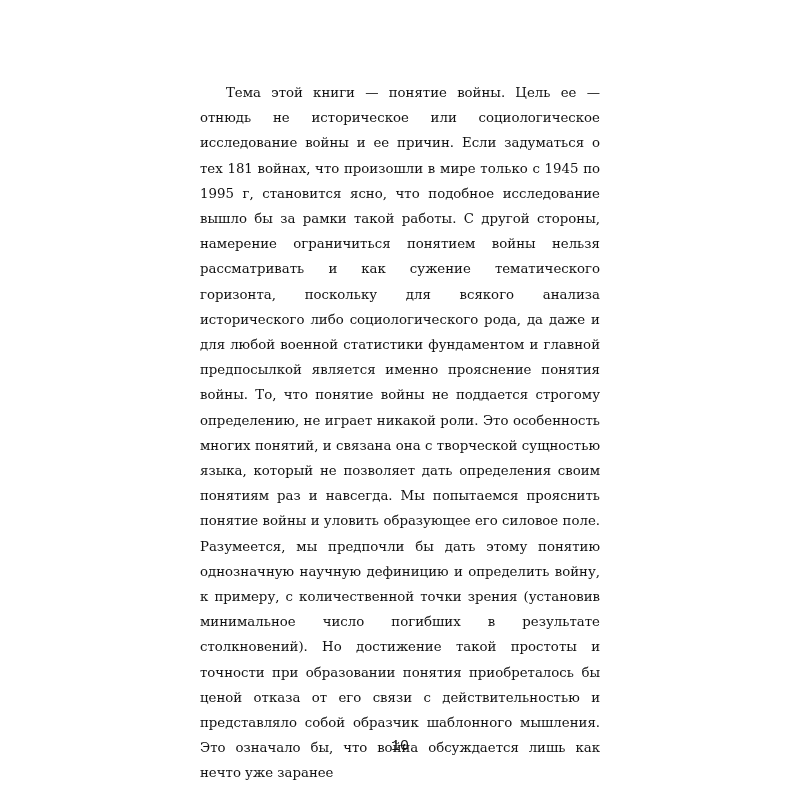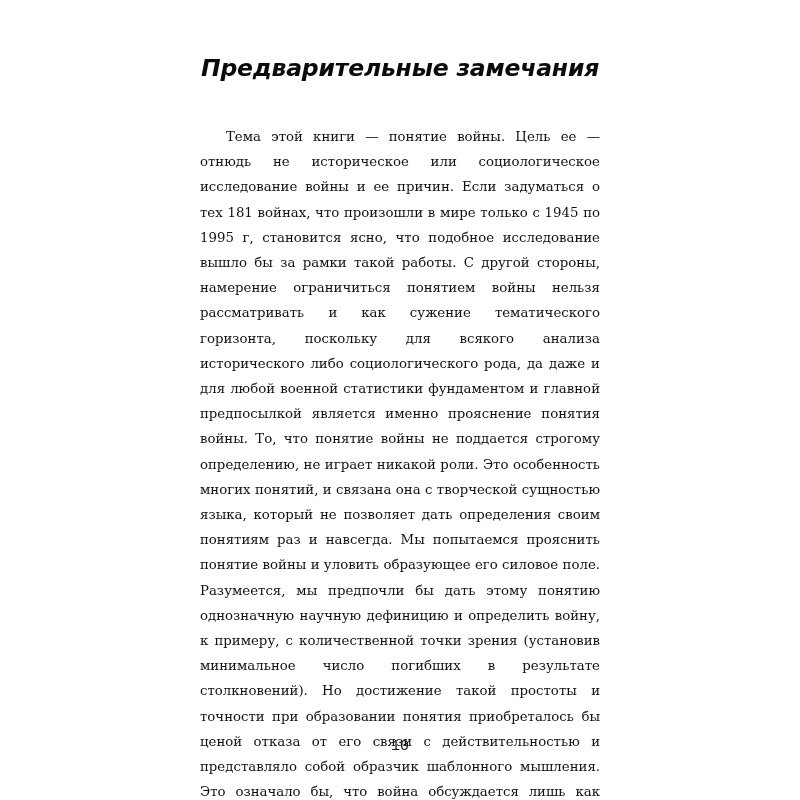--- a/index.html
+++ b/index.html
@@ -61,17 +61,16 @@
     font-family: Liberation Mono, monospace;
     font-size: 15px;
     color: #111111;
   }
 </style>
 </head>
 <body>
 
 <div class="page">
   <div class="page-inner">
-    <h1 class="chapter-title">Предварительные замечания</h1>
     <p class="body-text">Тема этой книги — понятие войны. Цель ее — отнюдь не историческое или социологическое исследование войны и ее причин. Если задуматься о тех 181 войнах, что произошли в мире только с 1945 по 1995 г, становится ясно, что подобное исследование вышло бы за рамки такой работы. С другой стороны, намерение ограничиться понятием войны нельзя рассматривать и как сужение тематического горизонта, поскольку для всякого анализа исторического либо социологического рода, да даже и для любой военной статистики фундаментом и главной предпосылкой является именно прояснение понятия войны. То, что понятие войны не поддается строгому определению, не играет никакой роли. Это особенность многих понятий, и связана она с творческой сущностью языка, который не позволяет дать определения своим понятиям раз и навсегда. Мы попытаемся прояснить понятие войны и уловить образующее его силовое поле. Разумеется, мы предпочли бы дать этому понятию однозначную научную дефиницию и определить войну, к примеру, с количественной точки зрения (установив минимальное число погибших в результате столкновений). Но достижение такой простоты и точности при образовании понятия приобреталось бы ценой отказа от его связи с действительностью и представляло собой образчик шаблонного мышления. Это означало бы, что война обсуждается лишь как нечто уже заранее</p>
     <div class="page-number">10</div>
   </div>
 </div>
 
 </body></html>

